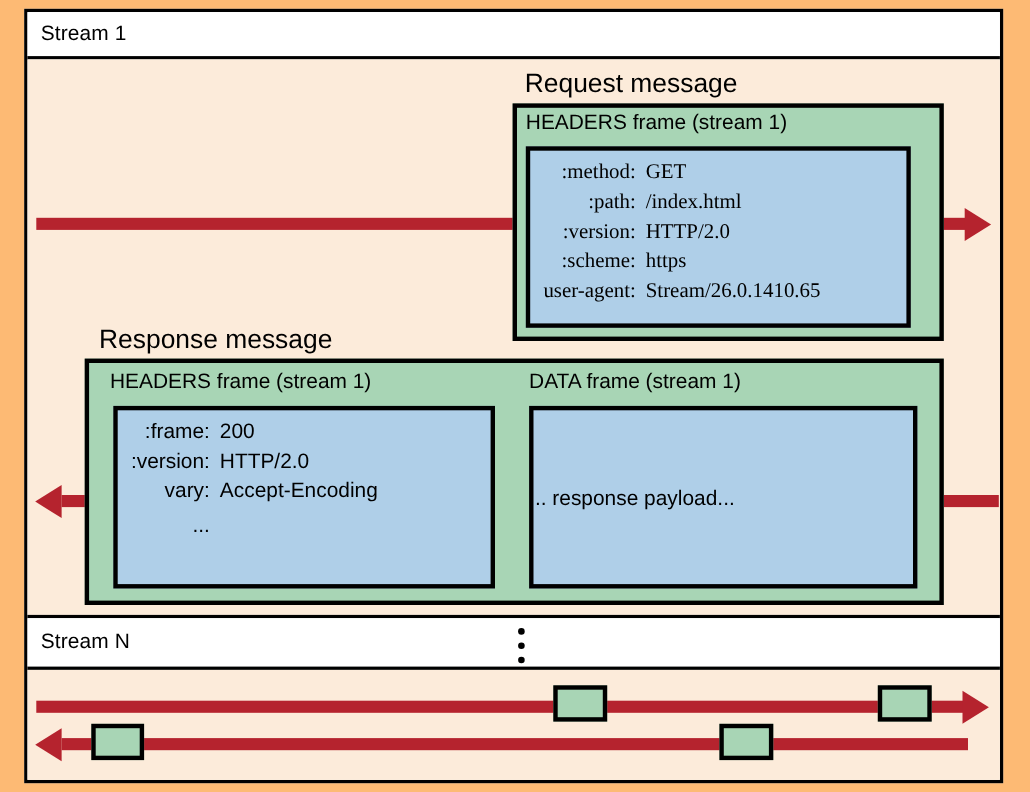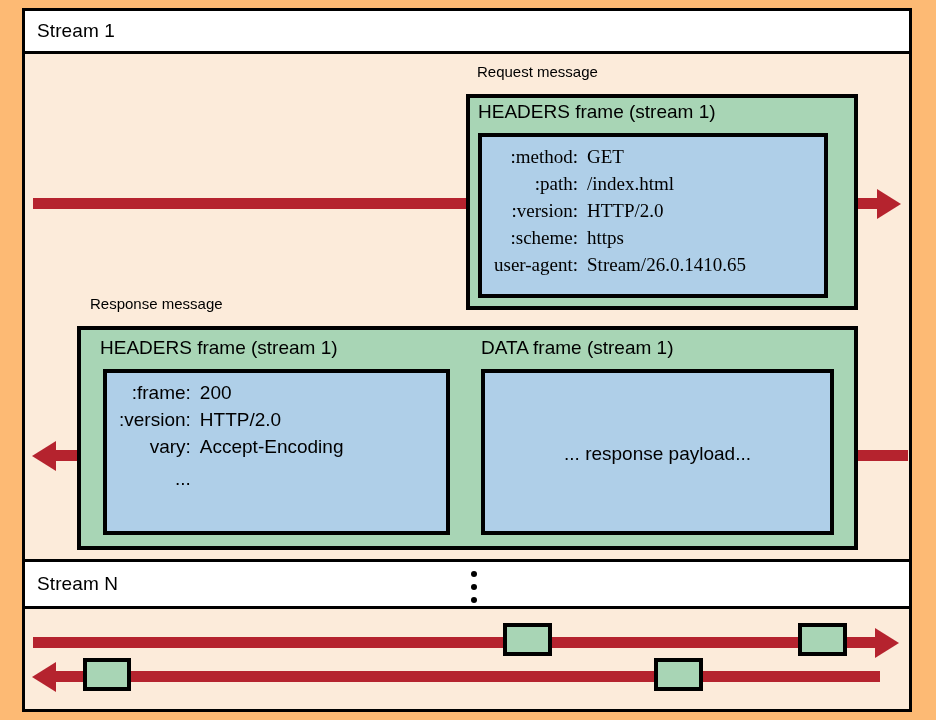--- a/index.html
+++ b/index.html
@@ -79,21 +79,21 @@
     width: 0;
     height: 0;
     border-top: 15px solid transparent;
     border-bottom: 15px solid transparent;
     border-right: 24px solid #b5232e;
   }
 
   
   .msg-label {
     position: absolute;
-    font-size: 15px;
+    font-size: 24px;
     color: #000000;
     white-space: nowrap;
   }
 
   
   .frame-box {
     position: absolute;
     background: #a8d5b5;
     border: 4px solid #000000;
     box-sizing: border-box;
@@ -139,21 +139,21 @@
   }
   .kv-ellipsis .kv-key {
     text-align: right;
     padding-right: 9px !important;
   }
 
   .payload-text {
     position: absolute;
     font-size: 19px;
     color: #000000;
-    text-align: center;
+    text-align: left;
     white-space: nowrap;
   }
 
   
   .vdots {
     position: absolute;
     display: flex;
     flex-direction: column;
     align-items: center;
     justify-content: space-between;

